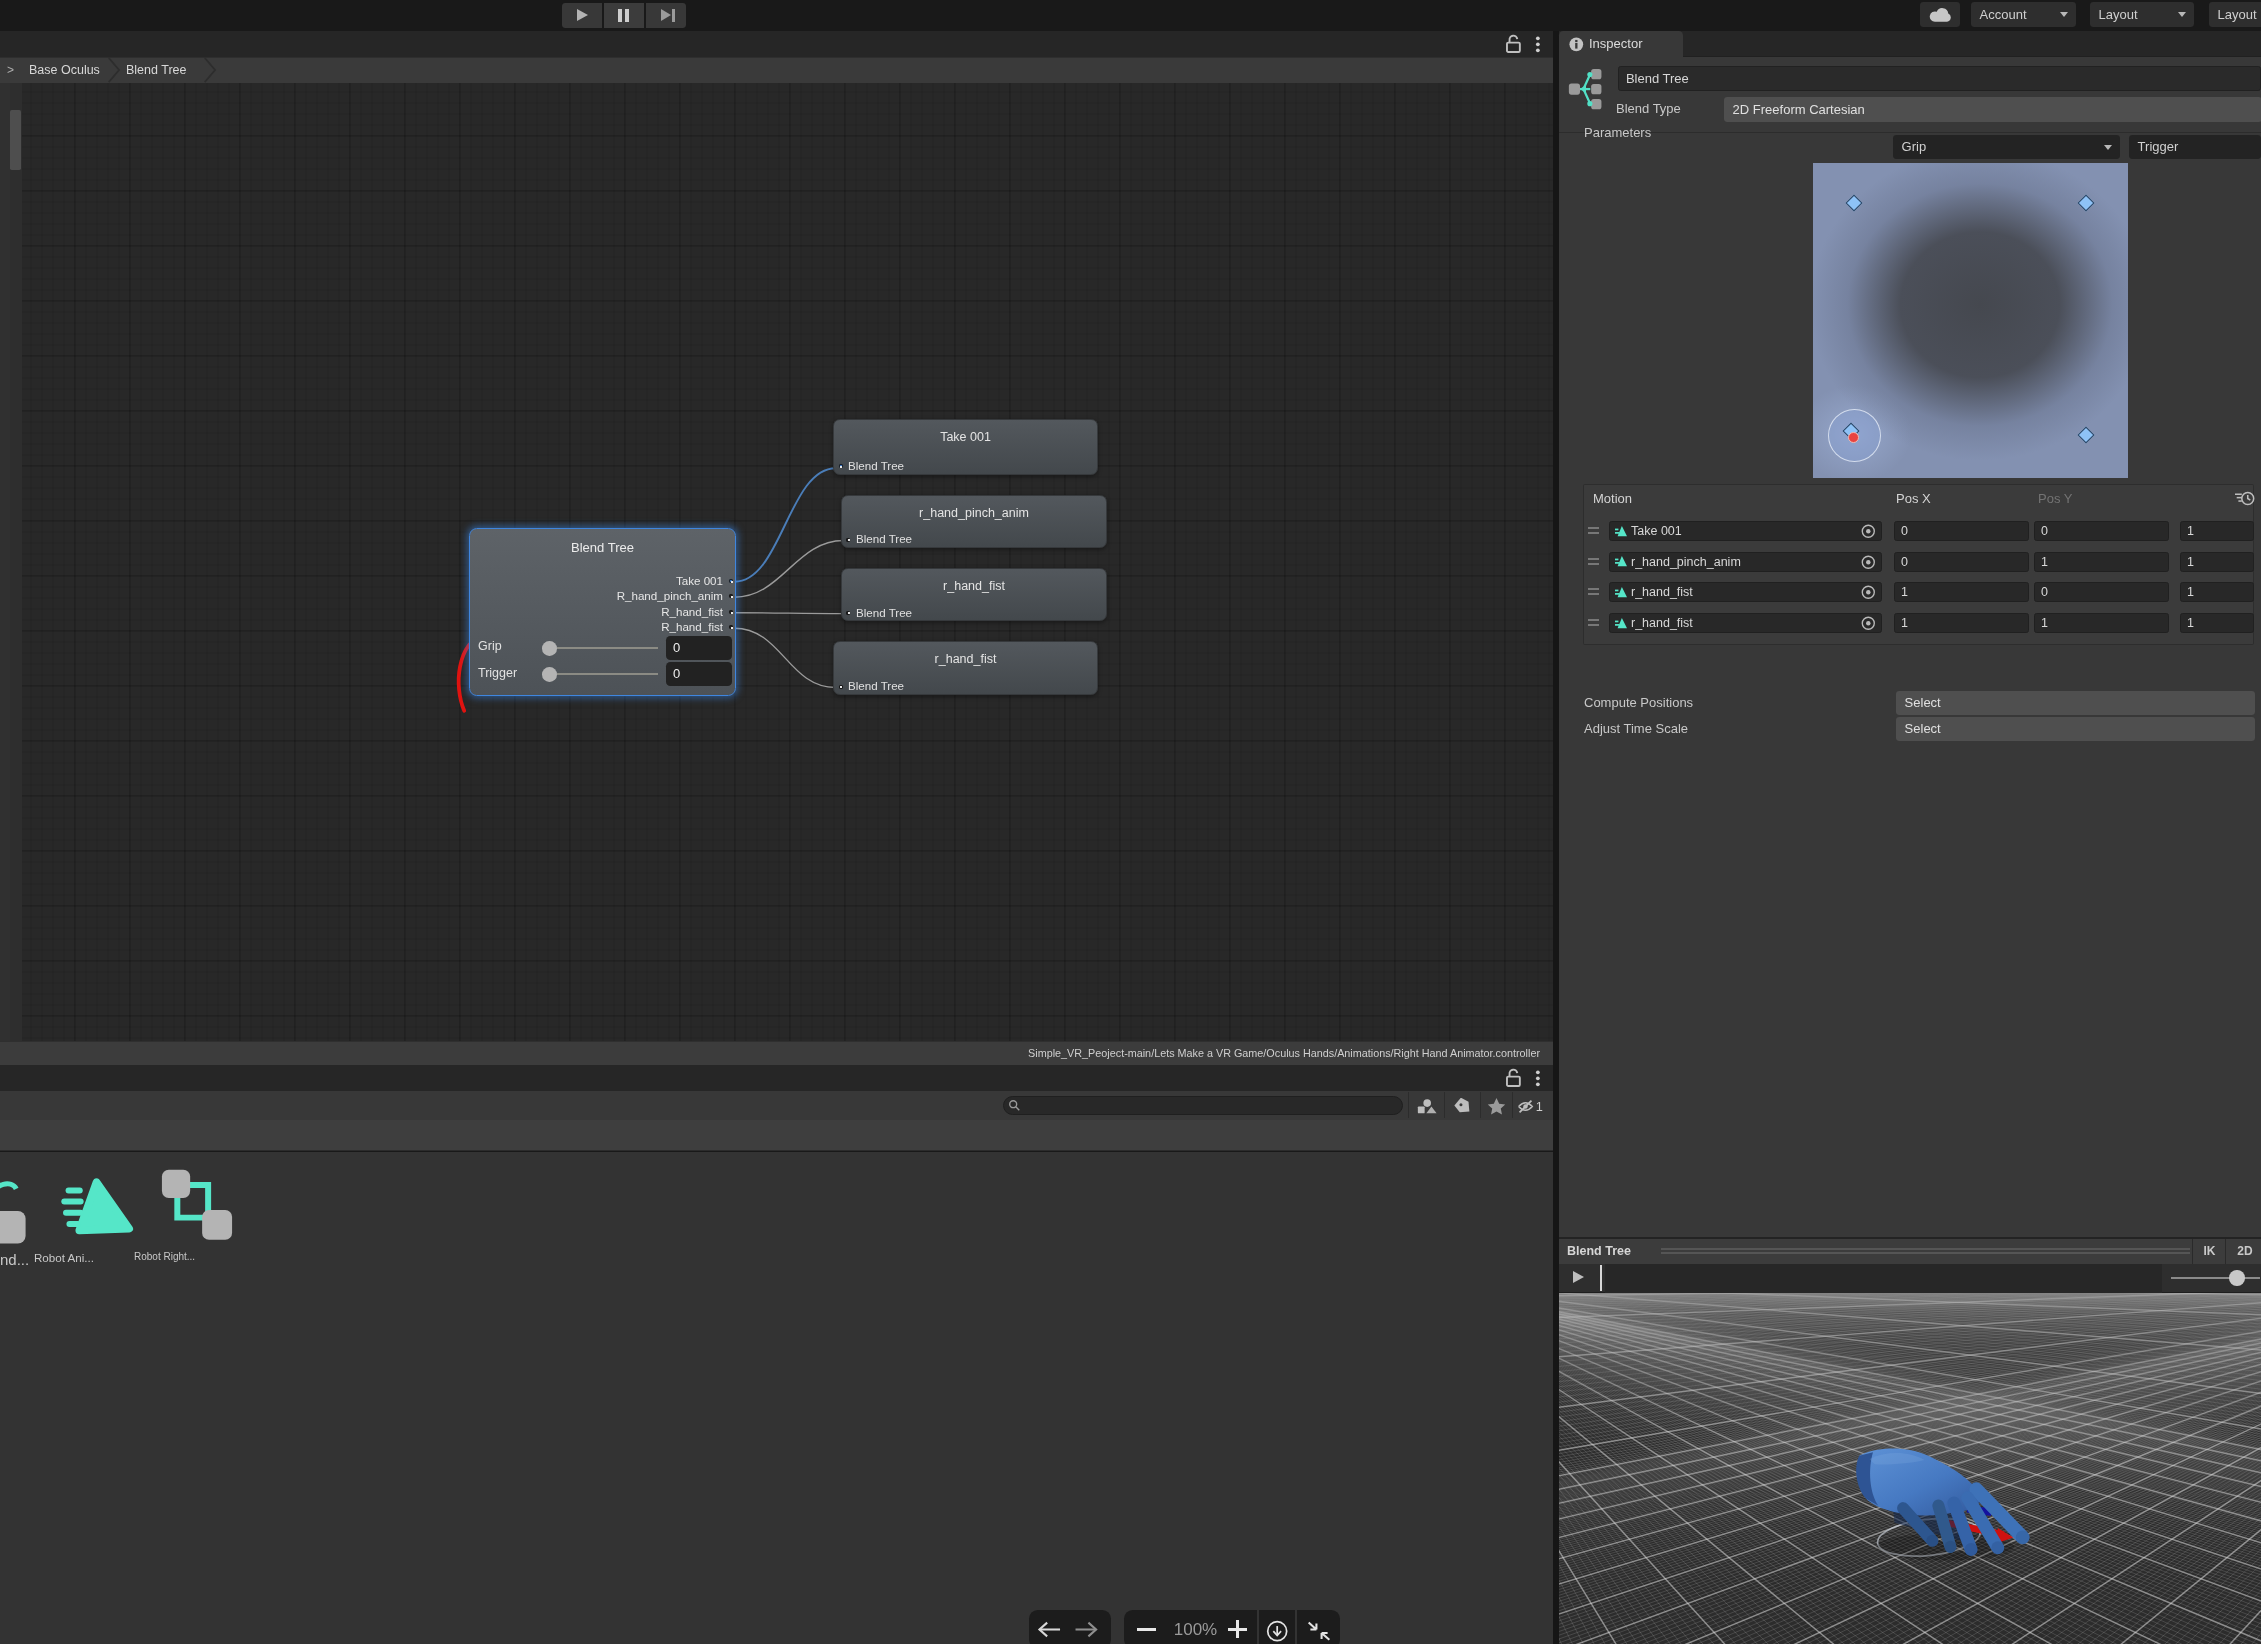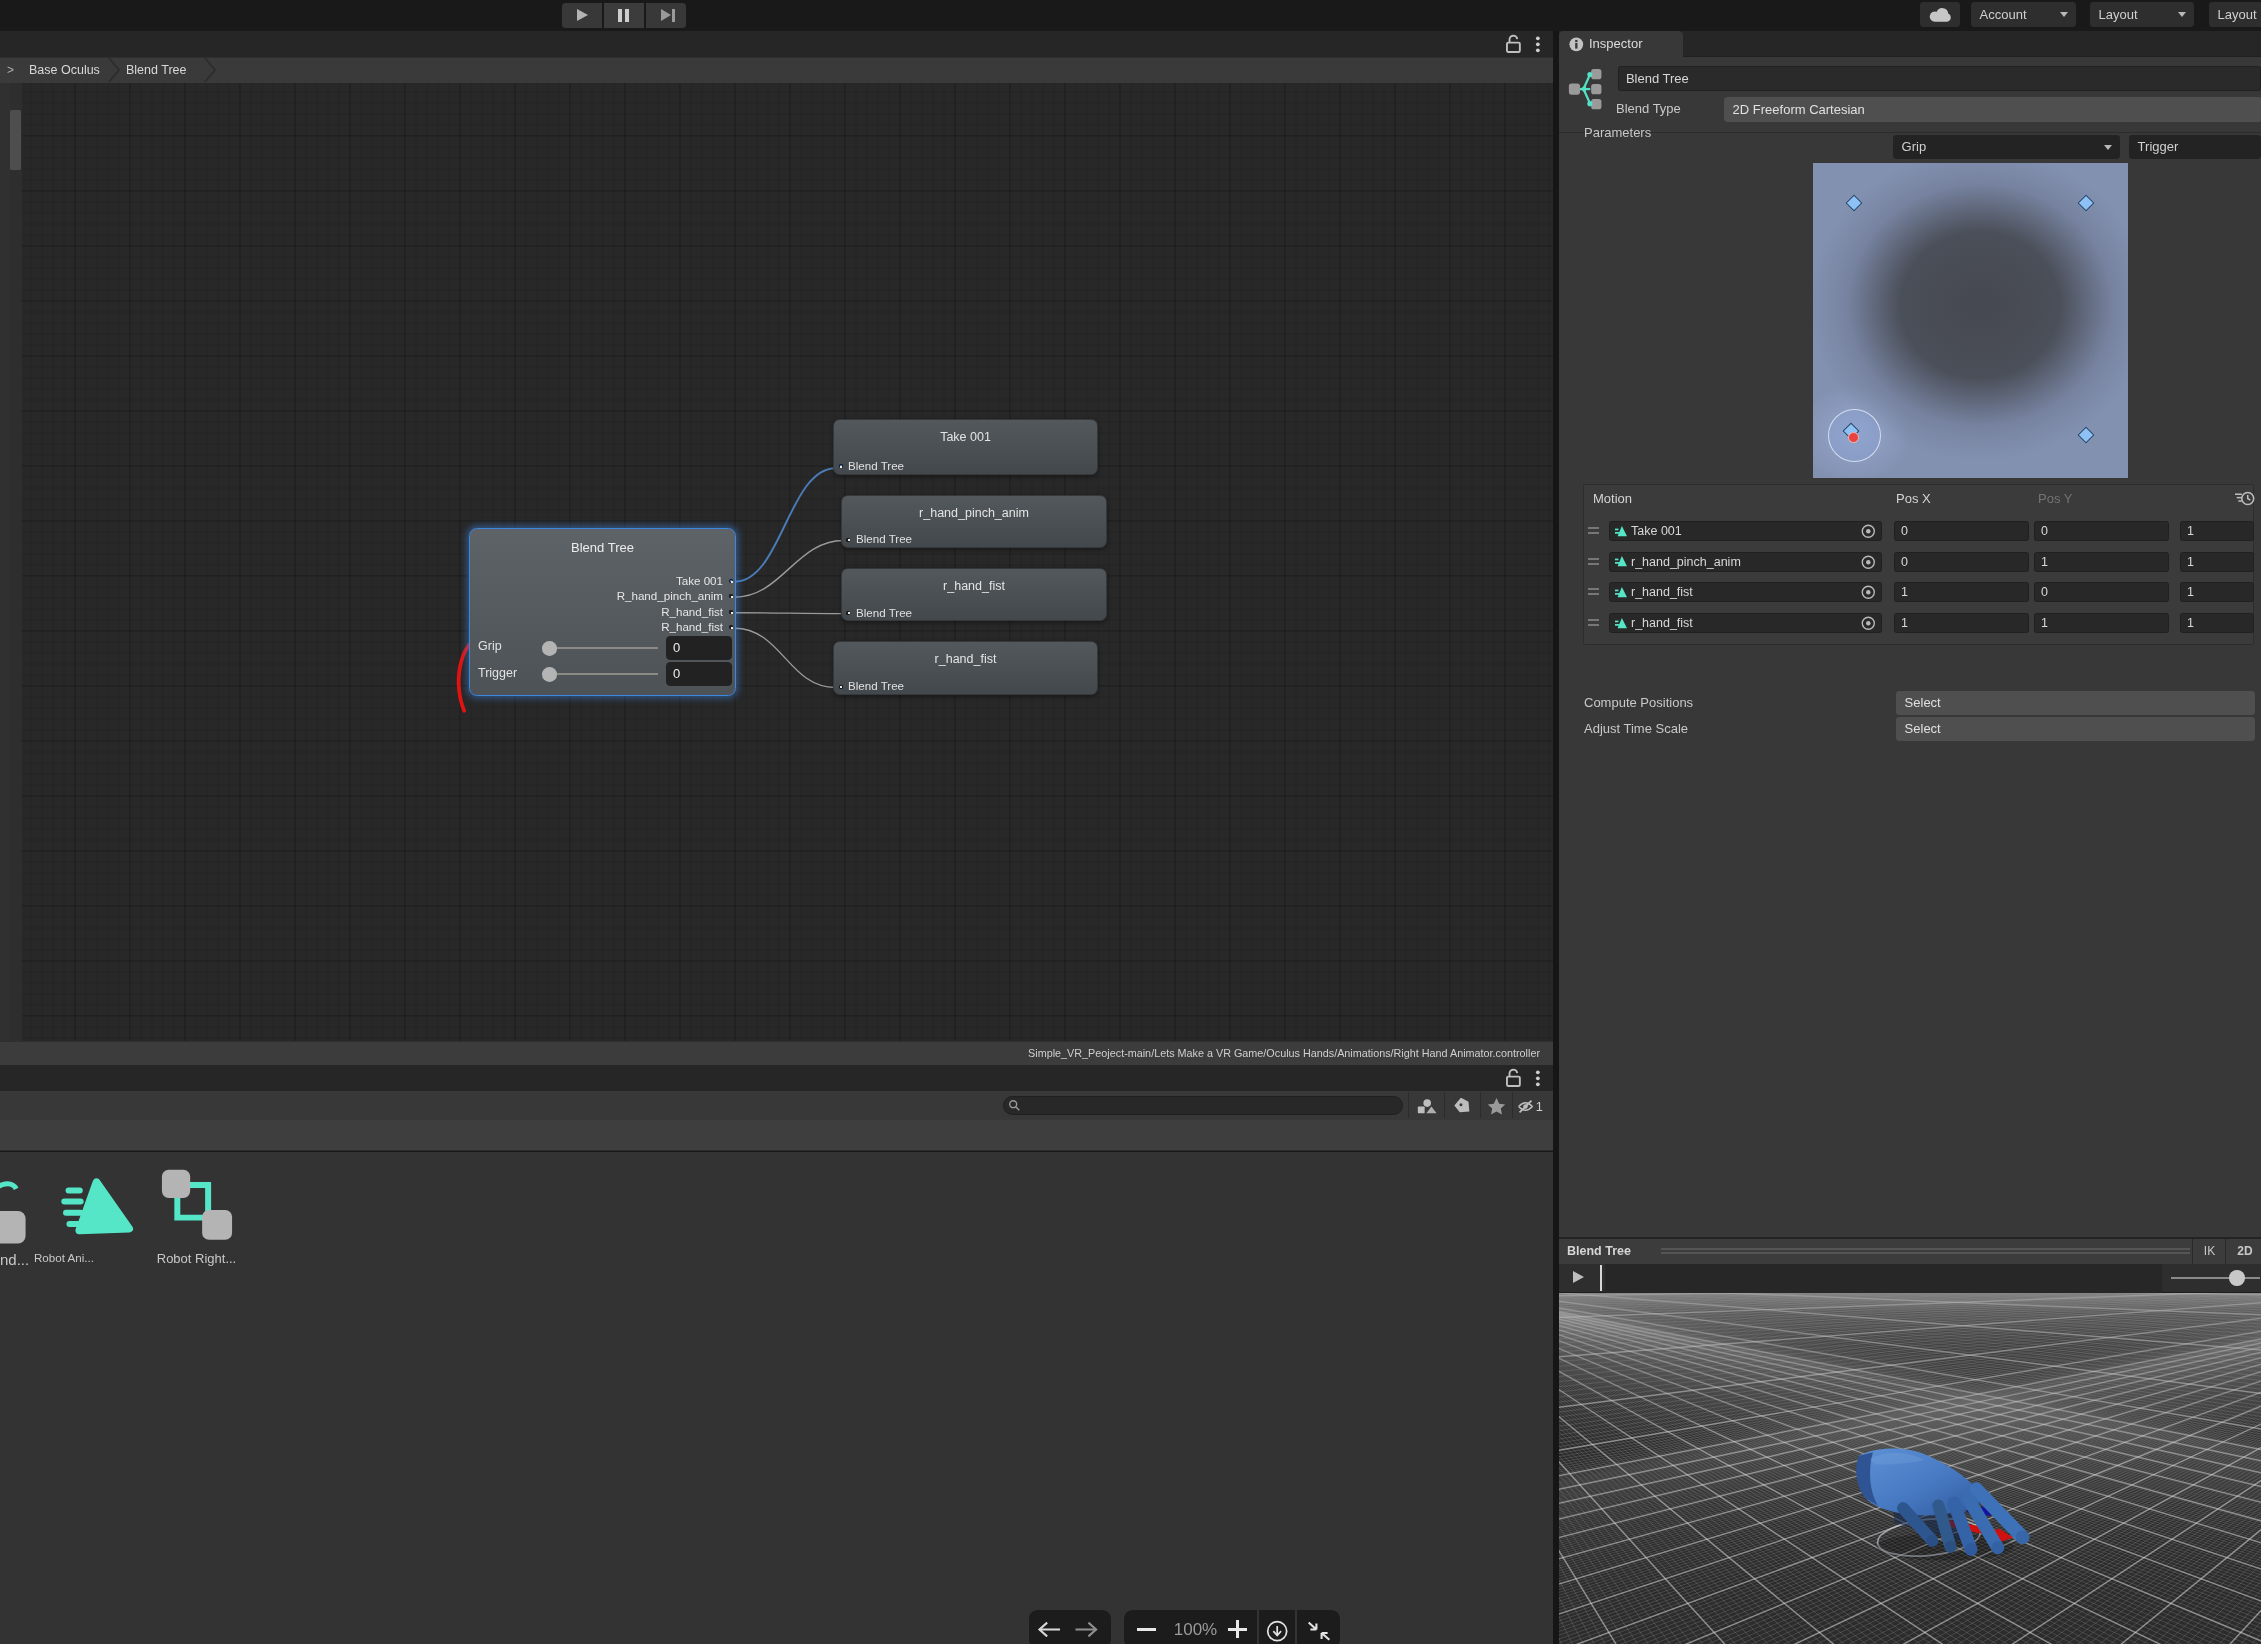--- a/index.html
+++ b/index.html
@@ -157,21 +157,21 @@
 </g>
 </svg>
 <svg width="74" height="77" viewBox="0 0 86 90" style="position:absolute;left:160px;top:1168px">
 <path d="M20,20 L56,20 L56,58" stroke="#55e6c8" stroke-width="7" fill="none"></path>
 <path d="M20,24 L20,58 L56,58" stroke="#55e6c8" stroke-width="7" fill="none"></path>
 <rect x="2" y="2" width="33" height="33" rx="8" fill="#b4b4b4"></rect>
 <rect x="49" y="49" width="35" height="35" rx="8" fill="#b4b4b4"></rect>
 </svg>
 <div class="abs" style="left:0px;top:1251px;width:38px;color:#c8c8c8;font-size:15px">nd...</div>
 <div class="abs" style="left:34px;top:1251px;width:125px;color:#c8c8c8;font-size:11.6px">Robot Ani...</div>
-<div class="abs" style="left:134px;top:1251px;width:125px;text-align:center;color:#c8c8c8;font-size:13px">Robot Right...</div>
+<div class="abs" style="left:134px;top:1251px;width:125px;text-align:left;color:#c8c8c8;font-size:10px">Robot Right...</div>
 <div class="abs" style="left:1029px;top:1610px;width:82px;height:38px;background:#1c1c1c;border-radius:8.6px"></div>
 <svg class="abs" style="left:1036px;top:1620px" width="67" height="19" viewBox="0 0 78 22">
     <g stroke="#d8d8d8" stroke-width="2.4" fill="none">
       <line x1="4" y1="11" x2="28" y2="11"></line>
       <path d="M13,3 L4,11 L13,19"></path>
     </g>
     <g stroke="#8f8f8f" stroke-width="2.4" fill="none">
       <line x1="46" y1="11" x2="70" y2="11"></line>
       <path d="M61,3 L70,11 L61,19"></path>
     </g>
@@ -320,21 +320,21 @@
 <div class="abs" style="left:1584px;top:716px;height:26px;line-height:26px;color:#c8c8c8;font-size:13px">Adjust Time Scale</div>
 <div style="position:absolute;left:1896px;top:717px;width:359px;height:24px;background:#4f4f4f;border-radius:3.4px;color:#e0e0e0;font-size:13px;font-weight:normal;line-height:24px">
     <span style="position:absolute;left:8.6px;top:0">Select</span>
   </div>
 <div class="abs" style="left:1559px;top:1237px;width:702px;height:1.7px;background:#232323"></div>
 <div class="abs" style="left:1559px;top:1239px;width:702px;height:25px;background:#3c3c3c"></div>
 <div class="abs" style="left:1567px;top:1239px;height:25px;line-height:25px;color:#d6d6d6;font-size:12.5px;font-weight:bold">Blend Tree</div>
 <div class="abs" style="left:1661px;top:1248px;width:529px;height:1.7px;background:#555"></div>
 <div class="abs" style="left:1661px;top:1252px;width:529px;height:1.7px;background:#555"></div>
 <div class="abs" style="left:2192px;top:1239px;width:0.9px;height:25px;background:#2a2a2a"></div>
-<div class="abs" style="left:2194px;top:1239px;width:31px;text-align:center;height:25px;line-height:25px;color:#c8c8c8;font-size:12px;font-weight:normal">IK</div>
+<div class="abs" style="left:2194px;top:1239px;width:31px;text-align:center;height:25px;line-height:25px;color:#c8c8c8;font-size:12px;font-weight:bold">IK</div>
 <div class="abs" style="left:2225px;top:1239px;width:0.9px;height:25px;background:#2a2a2a"></div>
 <div class="abs" style="left:2228px;top:1239px;width:34px;text-align:center;height:25px;line-height:25px;color:#c8c8c8;font-size:12px;font-weight:bold">2D</div>
 <div class="abs" style="left:1559px;top:1264px;width:702px;height:29px;background:#2e2e2e;border-bottom:0.9px solid #1e1e1e"></div>
 <div class="abs" style="left:1573px;top:1271px;width:0;height:0;border-left:11.2px solid #bdbdbd;border-top:6.9px solid transparent;border-bottom:6.9px solid transparent"></div>
 <div class="abs" style="left:1600px;top:1265px;width:2.2px;height:26px;background:#d8d8d8"></div>
 <div class="abs" style="left:1605px;top:1264px;width:557px;height:29px;background:#272727"></div>
 <div class="abs" style="left:2171px;top:1277px;width:89px;height:1.7px;background:#8a8a8a"></div>
 <div class="abs" style="left:2229px;top:1270px;width:15.5px;height:15.5px;border-radius:50%;background:#c8c8c8"></div>
 <div class="abs" style="left:1559px;top:1293px;width:702px;height:352px;background:#2c2c2c;overflow:hidden">
 <svg width="702" height="352" viewBox="0 0 816 409" style="position:absolute;left:0;top:0">

